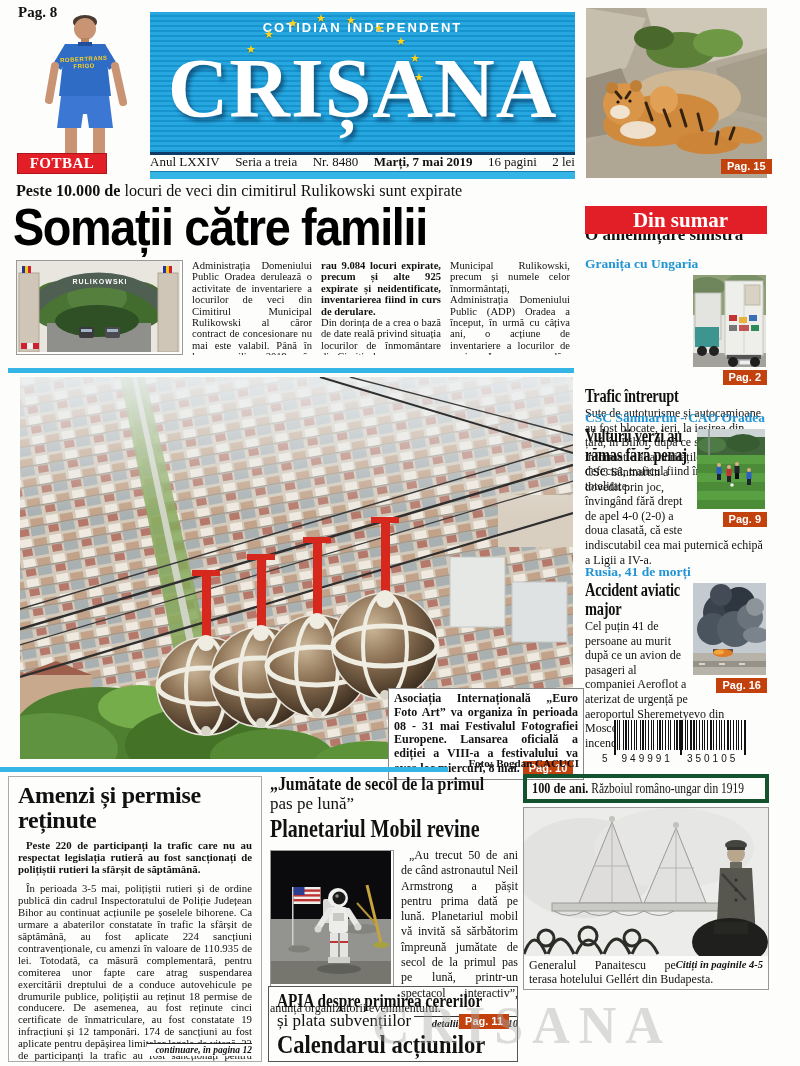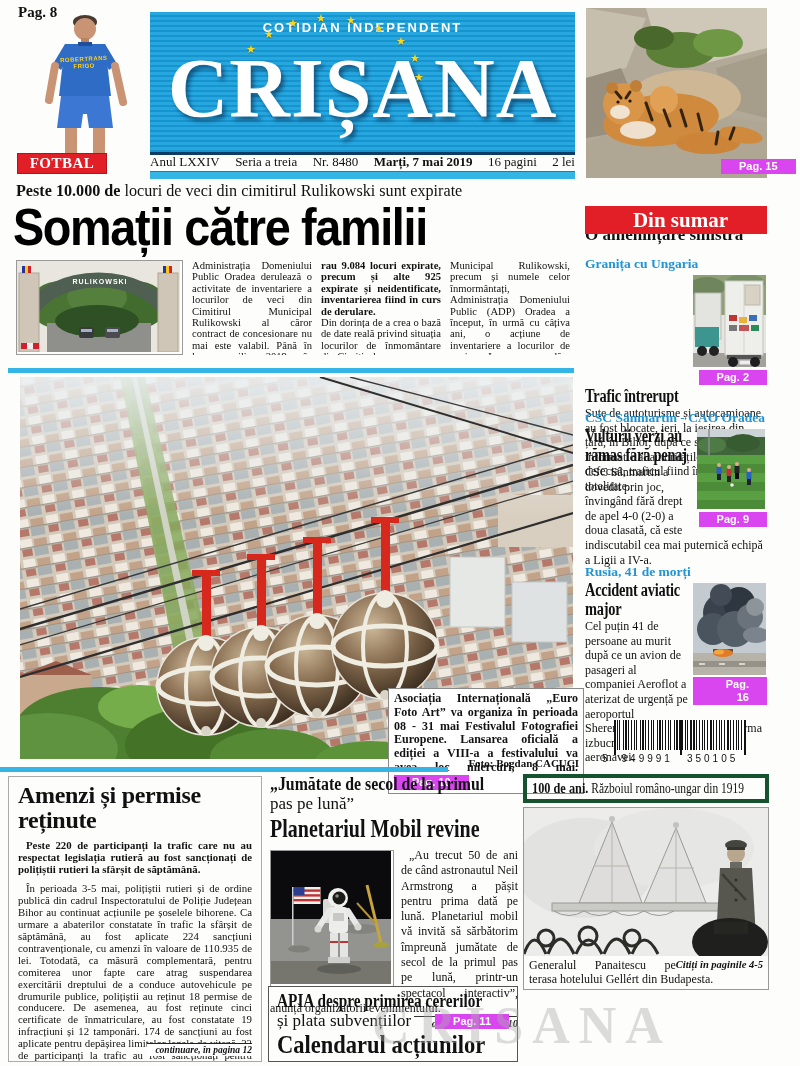--- a/index.html
+++ b/index.html
@@ -57,22 +57,22 @@
   #tiger-title{left:585px;top:180px;width:182px;font:bold 17px/21px "Liberation Serif",serif;margin-top:44px;}
   #dinsumar{left:585px;top:206px;width:182px;height:28px;background:#e21e26;color:#fff;
       font:bold 21px/28px "Liberation Serif",serif;padding-left:9px;box-sizing:border-box;text-align:center;}
   .sumar-item{position:absolute;left:585px;width:182px;overflow:visible;}
   .s-kicker{font:bold 13.5px/16px "Liberation Serif",serif;color:#2094d4;margin-bottom:1px;}
   .s-ph{float:right;width:74px;margin:2px 0 2px 4px;text-align:right;}
   .s-ph .pagbadge{margin-top:2px;}
   .s-title{font:bold 18px/19px "Liberation Serif",serif;letter-spacing:-.3px;}
   .s-title .cond{transform:scaleX(.8);}
   .s-body{font:12px/14.6px "Liberation Serif",serif;text-align:left;}
-  .pagbadge{display:inline-block;background:#d946ef;color:#fff;
-      font:bold 11px/13px "Liberation Sans",sans-serif;padding:1px 18px;}
+  .pagbadge{display:inline-block;background:#c2410c;color:#fff;
+      font:bold 11px/13px "Liberation Sans",sans-serif;padding:1px 6px;}
 
   
   #barcode{left:602px;top:720px;width:150px;}
   #bars{position:relative;height:30px;margin-left:12px;margin-right:6px;
       background:repeating-linear-gradient(90deg,#111 0 1px,#fff 1px 2.5px,#111 2.5px 4px,#fff 4px 5.2px,#111 5.2px 6px,#fff 6px 8.5px);}
   .guard{position:absolute;top:0;width:2px;height:35px;background:#111;}
   #bc-digits{display:flex;gap:14px;font:10px/12px "Liberation Sans",sans-serif;margin-top:3px;}
 
   
   #bl-box{left:8px;top:776px;width:254px;height:286px;border:1px solid #aaa;

